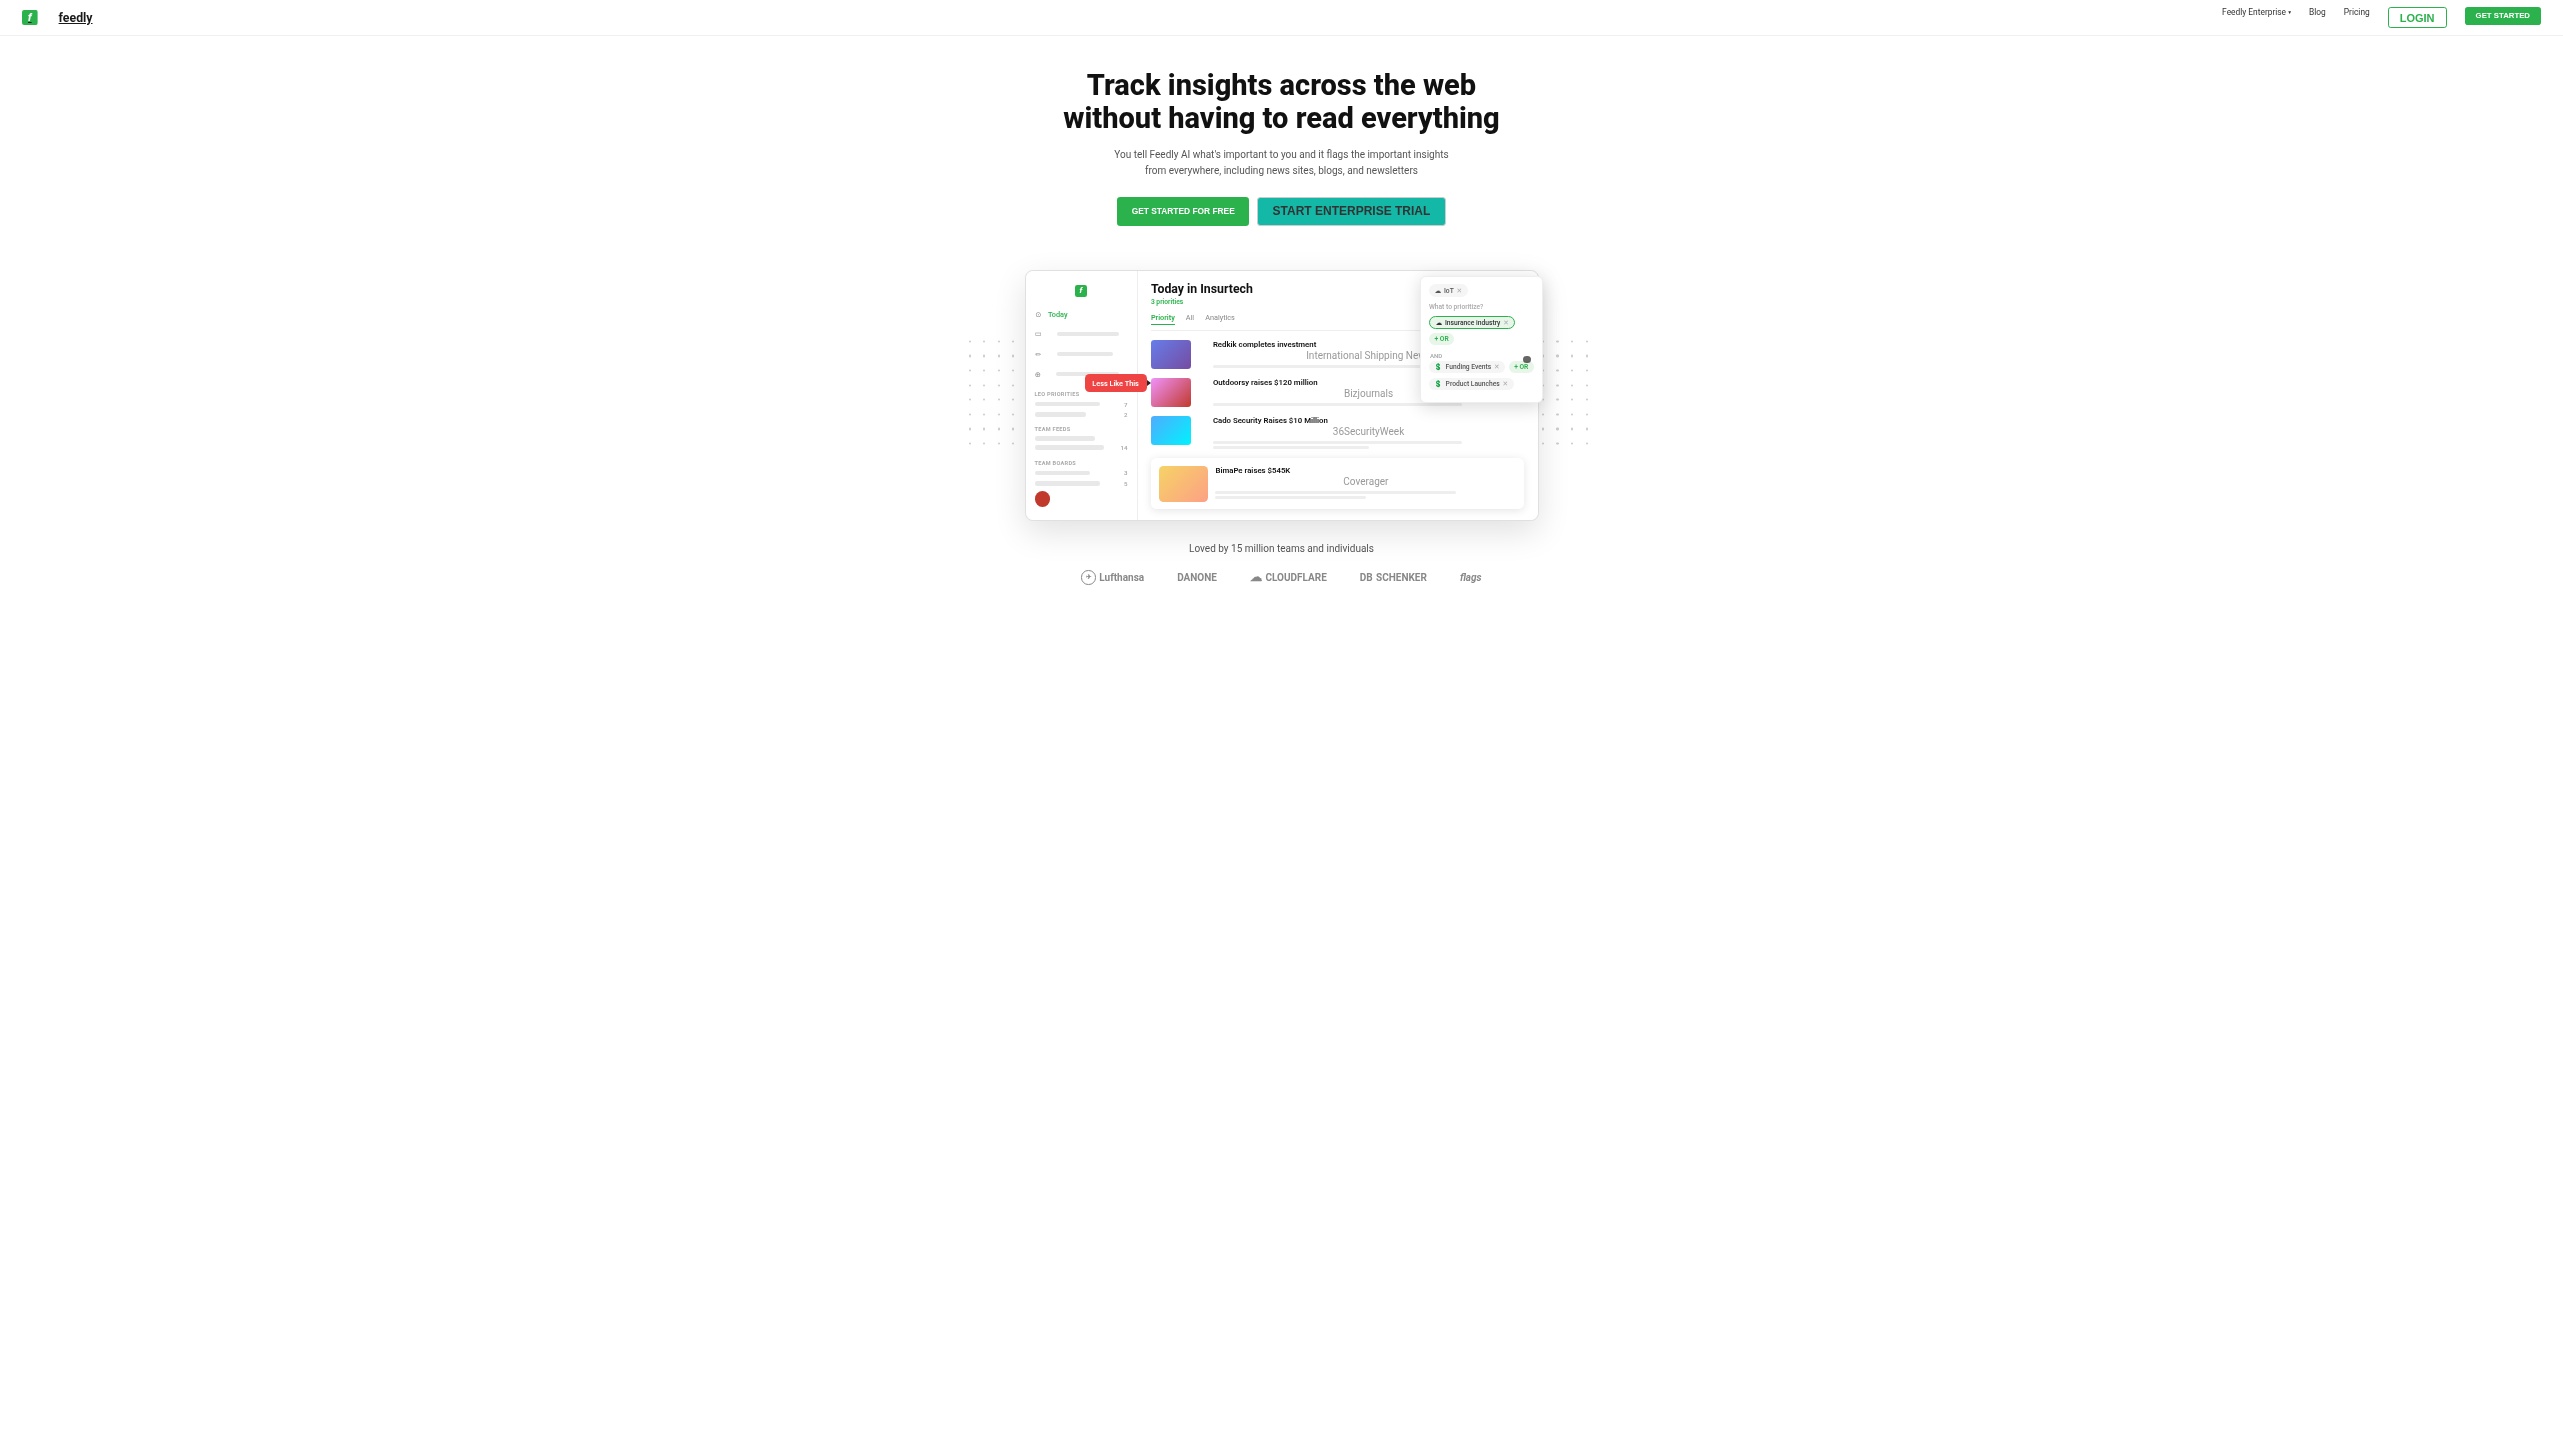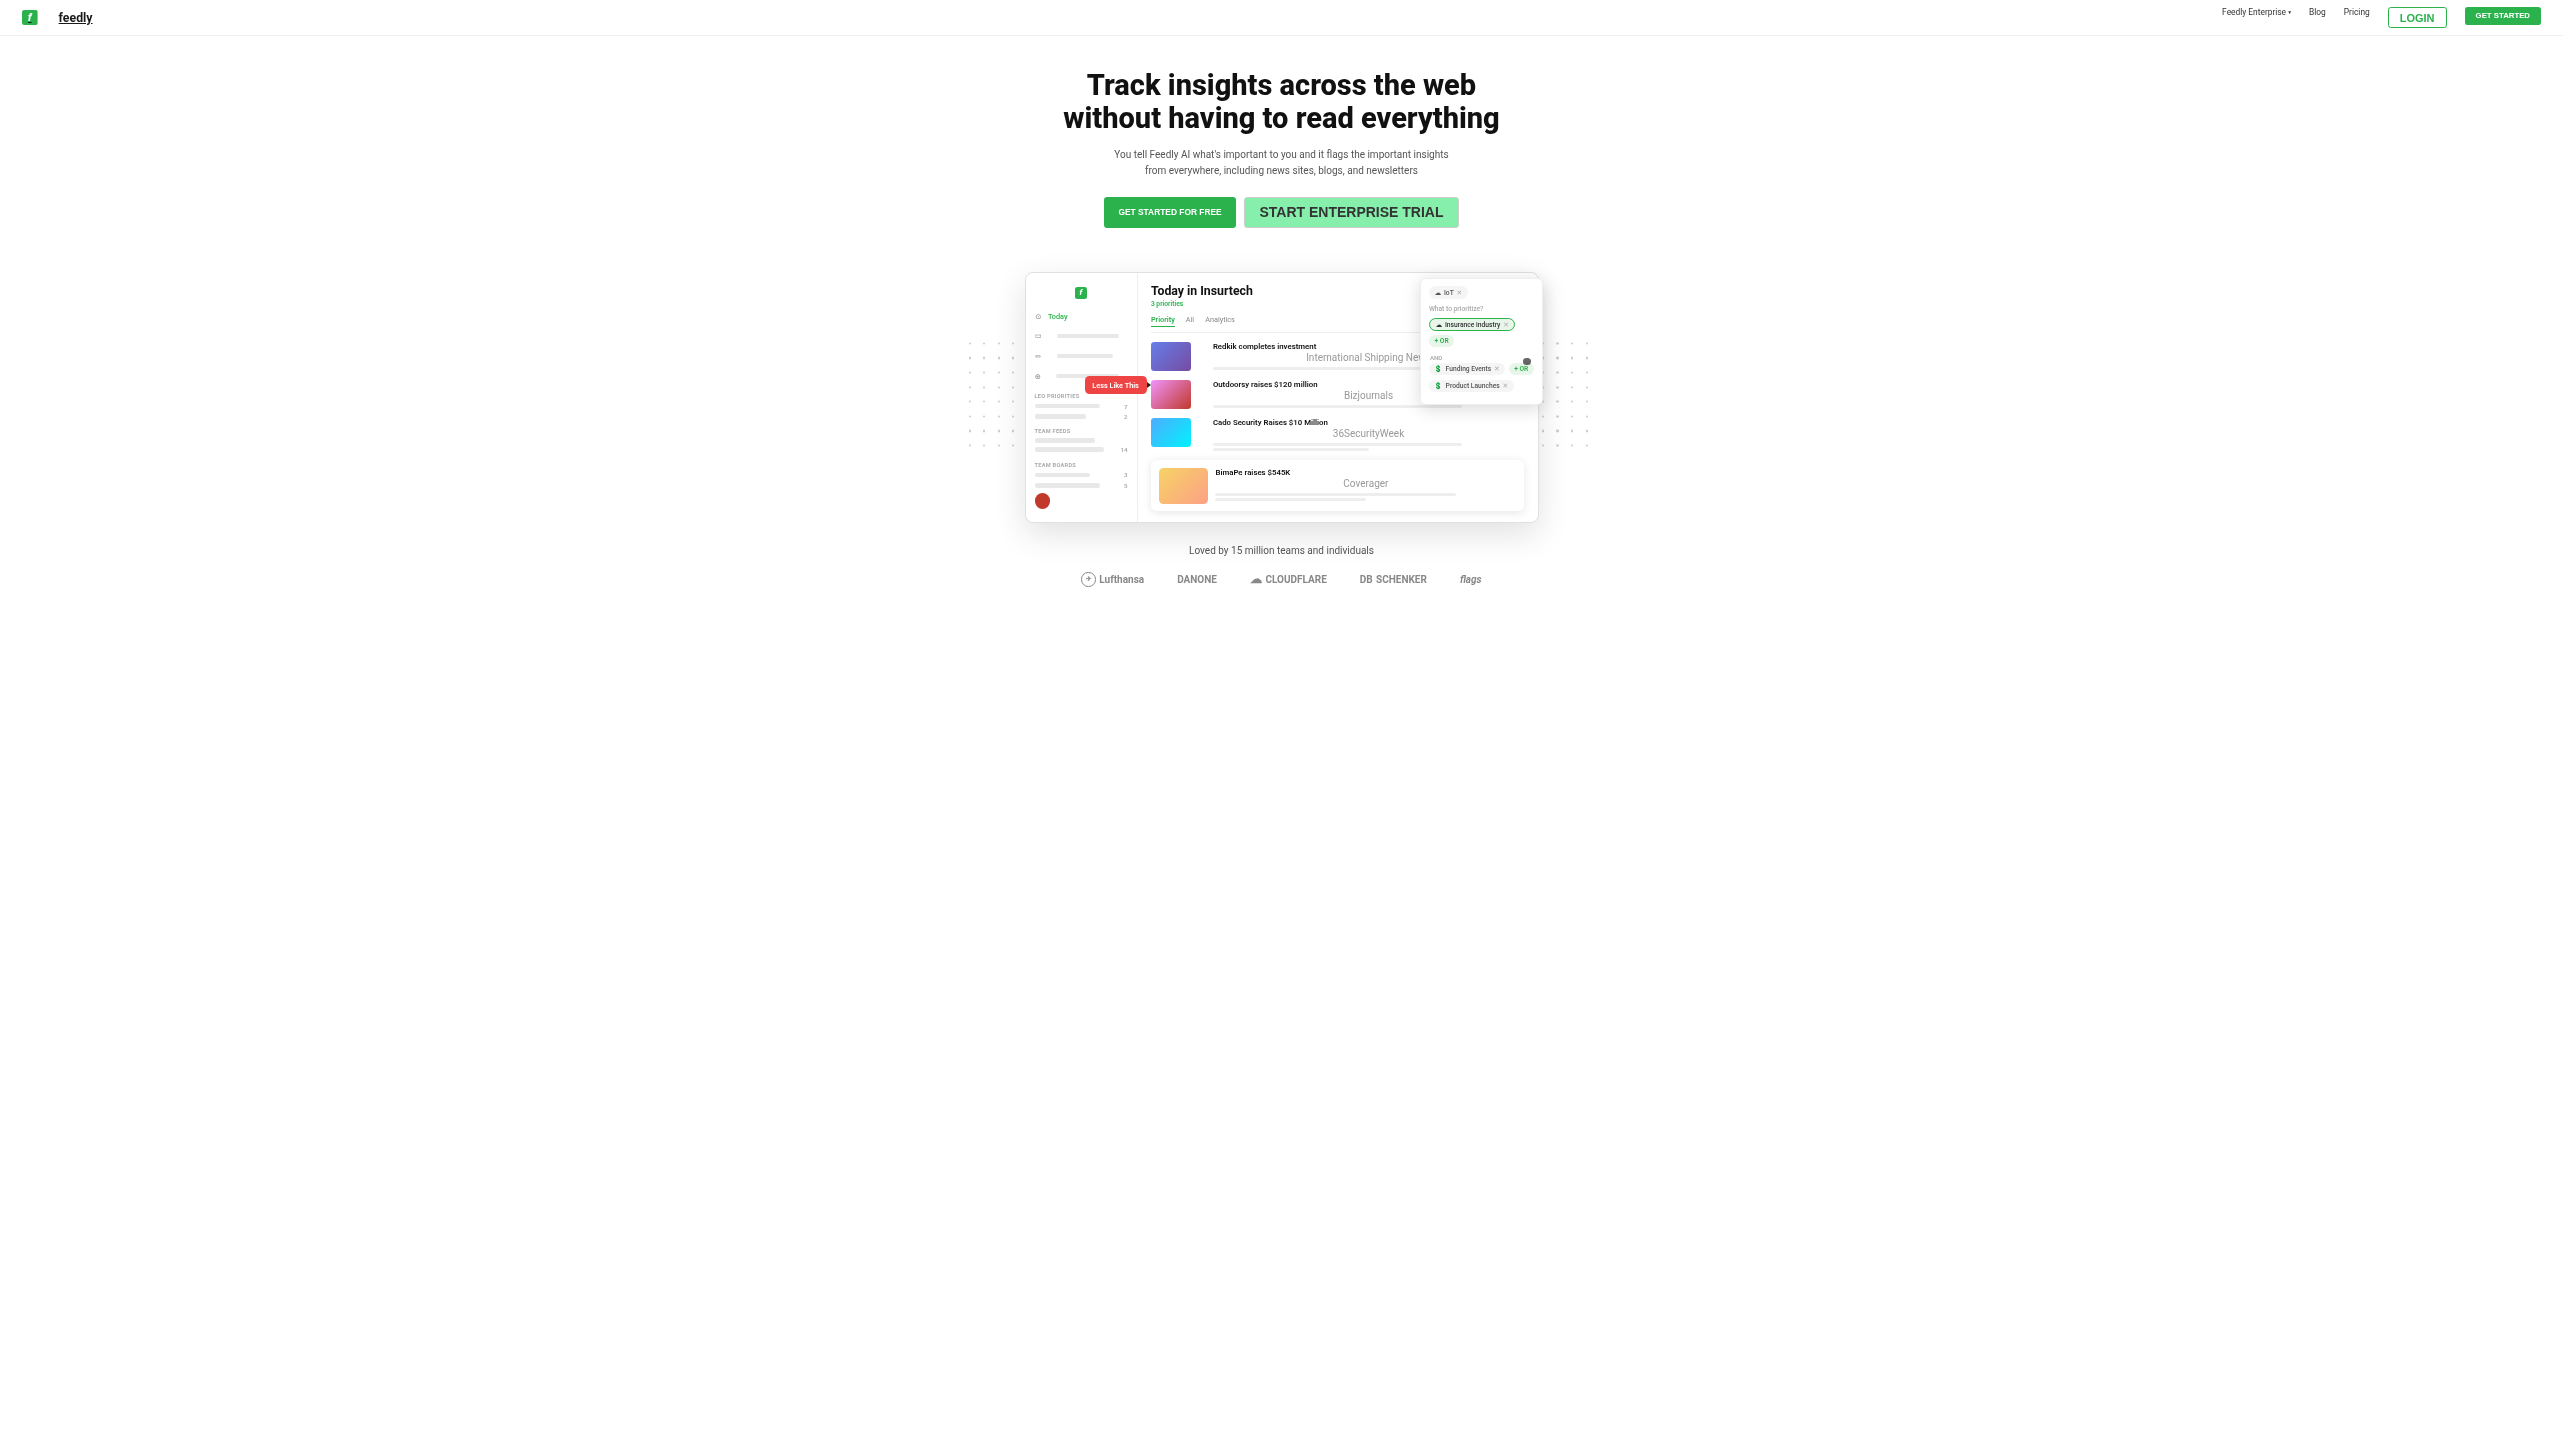--- a/index.html
+++ b/index.html
@@ -16,21 +16,21 @@
     .chevron { font-size: 5.6px; }
     .nav-login { border: 0.8px solid #2bb24c; color: #2bb24c; padding: 3.9px 11px; border-radius: 2.8px; font-size: 11px; font-weight: 600; cursor: pointer; background: transparent; }
     .nav-get-started { background: #2bb24c; color: #fff; padding: 4.5px 11px; border-radius: 2.8px; font-size: 7.8px; font-weight: 600; cursor: pointer; border: none; }
 
     
     .hero { text-align: center; padding: 33px 11px 22px; }
     .hero h1 { font-size: 29px; font-weight: 800; line-height: 1.15; color: #111; max-width: 458px; margin: 0 auto 11px; }
     .hero p { font-size: 10px; color: #555; max-width: 335px; margin: 0 auto 18px; line-height: 1.6; }
     .hero-buttons { display: flex; gap: 7.8px; justify-content: center; flex-wrap: wrap; }
     .btn-green { background: #2bb24c; color: #fff; border: none; padding: 6.7px 14.5px; border-radius: 3.3px; font-size: 8.4px; font-weight: 600; cursor: pointer; }
-    .btn-outline { background: #86efac; color: #333; border: 0.8px solid #ccc; padding: 6.7px 14.5px; border-radius: 3.3px; font-size: 14px; font-weight: 600; cursor: pointer; }
+    .btn-outline { background: #14b8a6; color: #333; border: 0.8px solid #ccc; padding: 6.7px 14.5px; border-radius: 3.3px; font-size: 12px; font-weight: 600; cursor: pointer; }
 
     
     .mockup-section { position: relative; max-width: 536px; margin: 22px auto 0; padding: 0 11px; }
     .mockup-wrapper { position: relative; background: #f7f7f7; border-radius: 7.8px; border: 0.6px solid #e0e0e0; box-shadow: 0 11px 33px rgba(0,0,0,0.12); overflow: visible; display: flex; min-height: 234px; }
 
     
     .sidebar { width: 112px; background: #fff; border-right: 0.6px solid #eee; border-radius: 7.8px 0 0 7.8px; padding: 9px 0; display: flex; flex-direction: column; }
     .sidebar-logo { display: flex; align-items: center; justify-content: center; padding: 4.5px 0 9px; }
     .sidebar-logo-icon { width: 12.3px; height: 12.3px; background: #2bb24c; border-radius: 2.2px; display: flex; align-items: center; justify-content: center; }
     .sidebar-logo-icon::before { content: 'f'; color: #fff; font-size: 7.8px; font-weight: 900; font-style: italic; }

